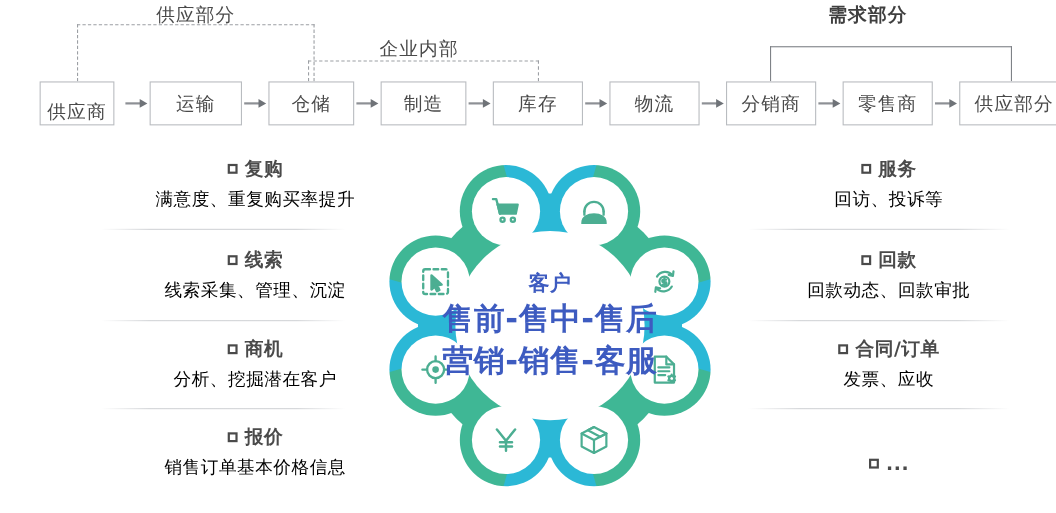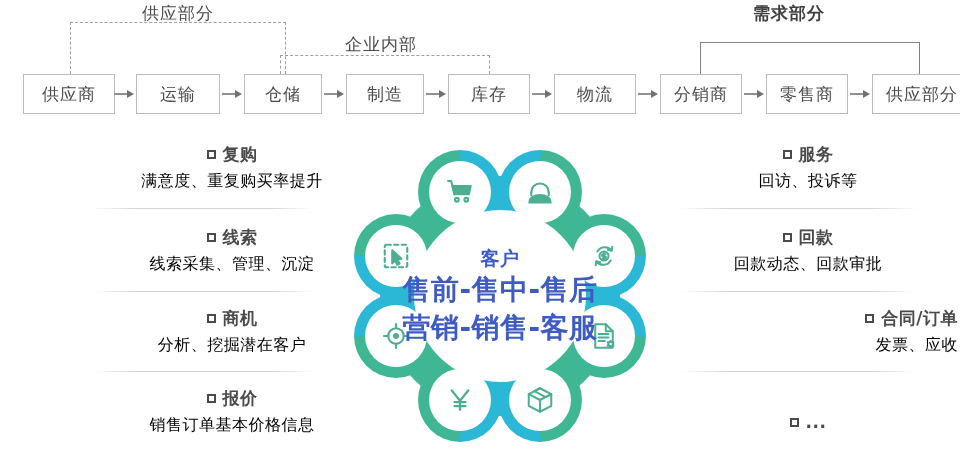--- a/index.html
+++ b/index.html
@@ -102,21 +102,21 @@
 
   <div class="bracket dashed" style="left:50px;top:22px;width:216px;height:52px;"></div>
   <div class="bracket-label" style="left:122px;top:2px;">供应部分</div>
 
   <div class="bracket dashed" style="left:260px;top:55px;width:210px;height:19px;"></div>
   <div class="bracket-label" style="left:325px;top:33px;">企业内部</div>
 
   <div class="bracket solid" style="left:680px;top:42px;width:220px;height:32px;"></div>
   <div class="bracket-label bold" style="left:733px;top:2px;">需求部分</div>
 
-  <div class="flow-box" style="left:3px;width:92px;">
+  <div class="flow-box" style="left:16px;width:68px;align-items:flex-end;">
       <span>供应商</span>
     </div>
   <div class="flow-arrow" style="left:94px;width:20px;">
       <span class="shaft"></span>
       <span class="head"></span>
     </div>
 
   <div class="flow-box" style="left:116px;width:84px;">
       <span>运输</span>
     </div>
@@ -205,21 +205,21 @@
     <div class="f-desc">回访、投诉等</div>
   </div>
   <div class="f-divider" style="left:660px;top:208px;width:238px;"></div>
 
   <div class="feature" style="left:638px;top:226px;">
     <div class="f-title"><span class="sq"></span><span>回款</span></div>
     <div class="f-desc">回款动态、回款审批</div>
   </div>
   <div class="f-divider" style="left:660px;top:291px;width:238px;"></div>
 
-  <div class="feature" style="left:638px;top:307px;text-align:right;">
+  <div class="feature" style="left:638px;top:307px;">
     <div class="f-title"><span class="sq"></span><span>合同/订单</span></div>
     <div class="f-desc">发票、应收</div>
   </div>
   <div class="f-divider" style="left:660px;top:371px;width:238px;"></div>
 
   <div class="feature" style="left:638px;top:411px;">
     <div class="f-title"><span class="sq"></span><span>...</span></div>
   </div>
 
   <div id="ring-wrap">

